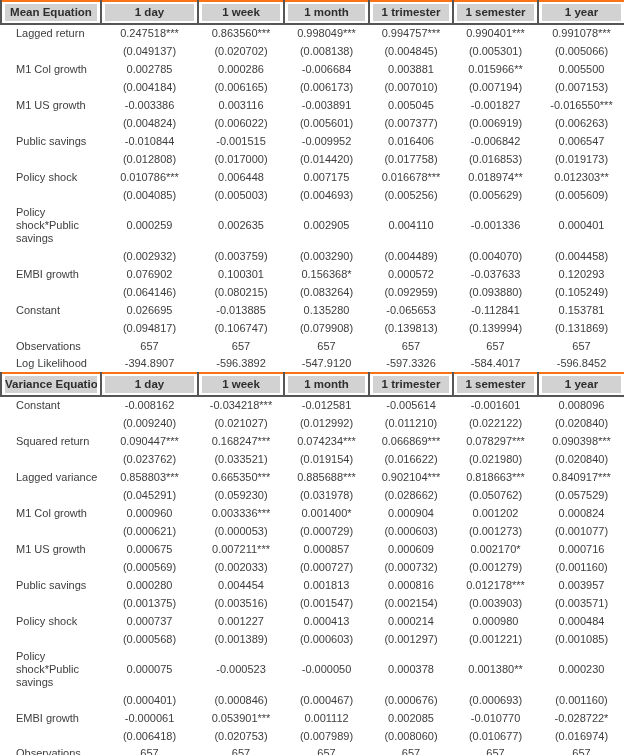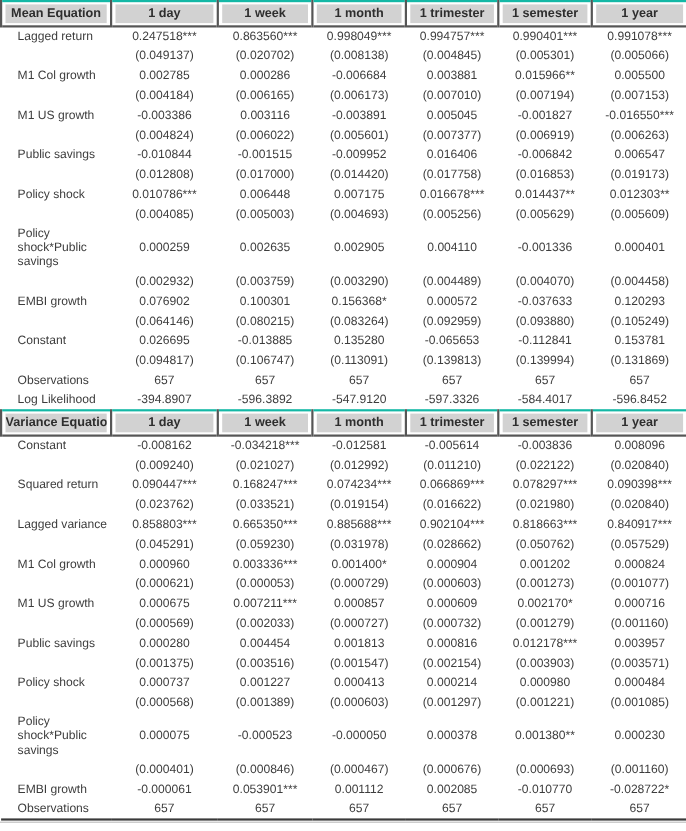--- a/index.html
+++ b/index.html
@@ -16,21 +16,21 @@
     padding-bottom: 1px;
   }
   table.regression {
     width: 624px;
     border-collapse: collapse;
     table-layout: fixed;
     border-top: 2px solid #565656;
     border-bottom: 2px solid #3a3a3a;
   }
   tr.head-row {
-    border-top: 2px solid #14b8a6;
+    border-top: 2px solid #f97316;
     border-bottom: 2px solid #565656;
   }
   tr.head-row th {
     padding: 2px 3px;
     border-right: 2px solid #565656;
     background: #ffffff;
   }
   tr.head-row th:first-child { border-left: 2px solid #565656; }
   .hd {
     background: #d2d2d2;
@@ -166,21 +166,21 @@
           <td class="num">(0.017758)</td>
           <td class="num">(0.016853)</td>
           <td class="num">(0.019173)</td>
         </tr>
         <tr class="coef-row">
           <td class="lbl">Policy shock</td>
           <td class="num">0.010786***</td>
           <td class="num">0.006448</td>
           <td class="num">0.007175</td>
           <td class="num">0.016678***</td>
-          <td class="num">0.014437**</td>
+          <td class="num">0.018974**</td>
           <td class="num">0.012303**</td>
         </tr>
         <tr class="se-row">
           <td class="lbl"></td>
           <td class="num">(0.004085)</td>
           <td class="num">(0.005003)</td>
           <td class="num">(0.004693)</td>
           <td class="num">(0.005256)</td>
           <td class="num">(0.005629)</td>
           <td class="num">(0.005609)</td>
@@ -227,21 +227,21 @@
           <td class="num">-0.013885</td>
           <td class="num">0.135280</td>
           <td class="num">-0.065653</td>
           <td class="num">-0.112841</td>
           <td class="num">0.153781</td>
         </tr>
         <tr class="se-row">
           <td class="lbl"></td>
           <td class="num">(0.094817)</td>
           <td class="num">(0.106747)</td>
-          <td class="num">(0.113091)</td>
+          <td class="num">(0.079908)</td>
           <td class="num">(0.139813)</td>
           <td class="num">(0.139994)</td>
           <td class="num">(0.131869)</td>
         </tr>
         <tr class="coef-row">
           <td class="lbl">Observations</td>
           <td class="num">657</td>
           <td class="num">657</td>
           <td class="num">657</td>
           <td class="num">657</td>
@@ -279,21 +279,21 @@
           <th>
             <div class="hd">1 year</div>
           </th>
         </tr>
         <tr class="coef-row">
           <td class="lbl">Constant</td>
           <td class="num">-0.008162</td>
           <td class="num">-0.034218***</td>
           <td class="num">-0.012581</td>
           <td class="num">-0.005614</td>
-          <td class="num">-0.003836</td>
+          <td class="num">-0.001601</td>
           <td class="num">0.008096</td>
         </tr>
         <tr class="se-row">
           <td class="lbl"></td>
           <td class="num">(0.009240)</td>
           <td class="num">(0.021027)</td>
           <td class="num">(0.012992)</td>
           <td class="num">(0.011210)</td>
           <td class="num">(0.022122)</td>
           <td class="num">(0.020840)</td>
@@ -426,20 +426,29 @@
         </tr>
         <tr class="coef-row">
           <td class="lbl">EMBI growth</td>
           <td class="num">-0.000061</td>
           <td class="num">0.053901***</td>
           <td class="num">0.001112</td>
           <td class="num">0.002085</td>
           <td class="num">-0.010770</td>
           <td class="num">-0.028722*</td>
         </tr>
+        <tr class="se-row">
+          <td class="lbl"></td>
+          <td class="num">(0.006418)</td>
+          <td class="num">(0.020753)</td>
+          <td class="num">(0.007989)</td>
+          <td class="num">(0.008060)</td>
+          <td class="num">(0.010677)</td>
+          <td class="num">(0.016974)</td>
+        </tr>
         <tr class="coef-row">
           <td class="lbl">Observations</td>
           <td class="num">657</td>
           <td class="num">657</td>
           <td class="num">657</td>
           <td class="num">657</td>
           <td class="num">657</td>
           <td class="num">657</td>
         </tr>
       </tbody>

